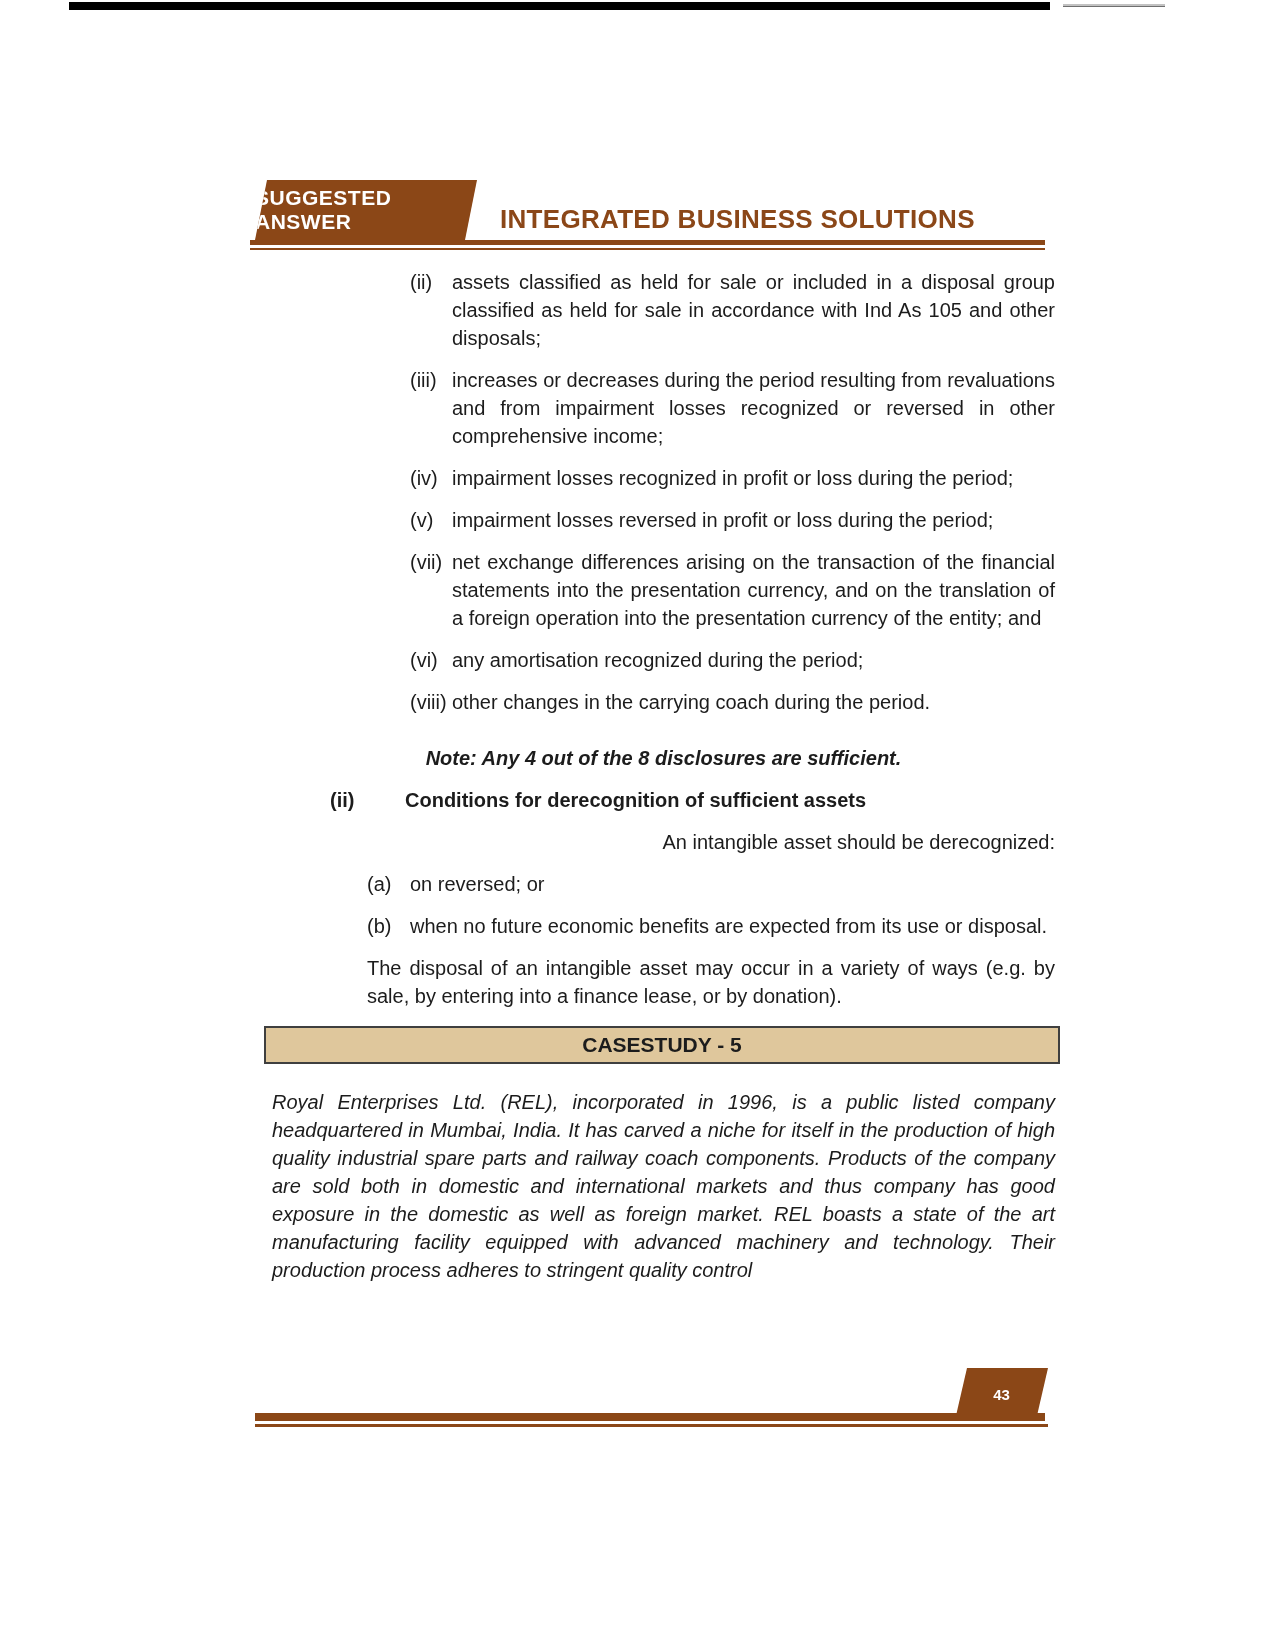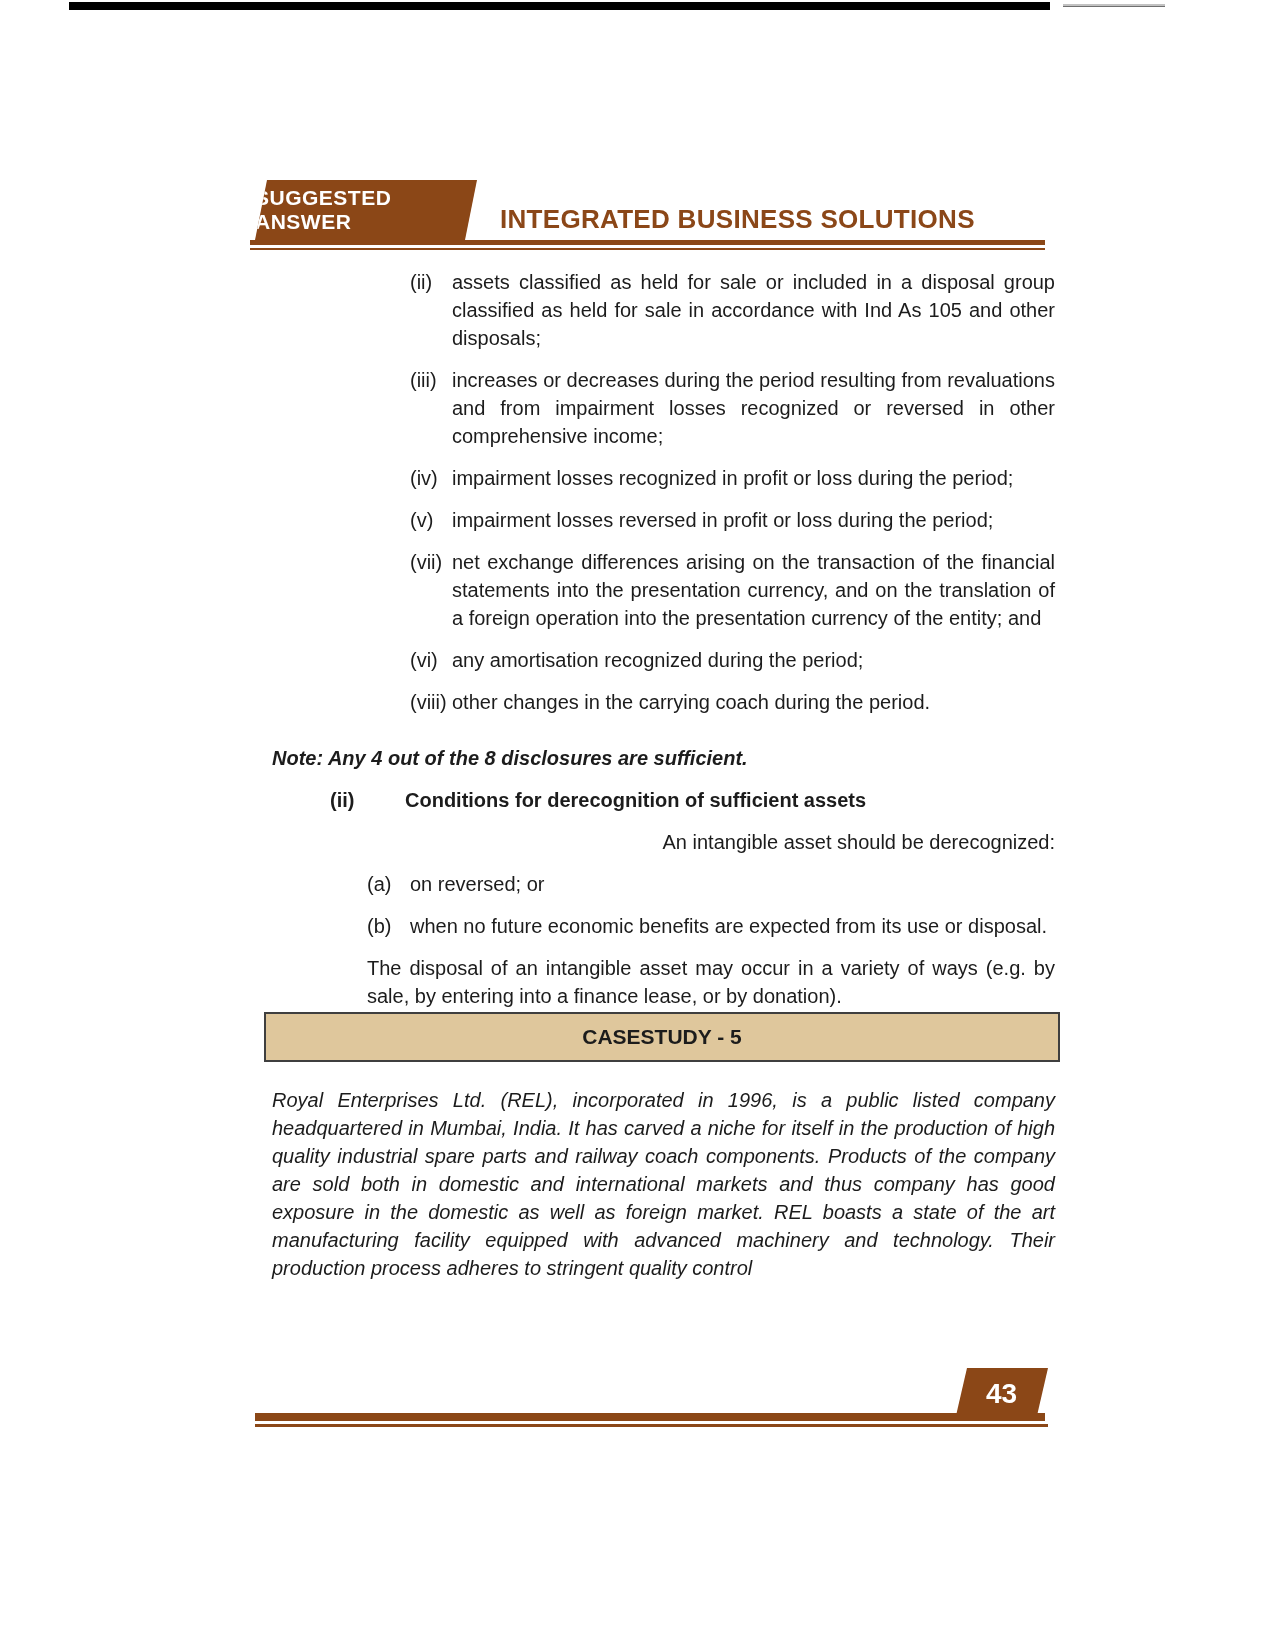--- a/index.html
+++ b/index.html
@@ -37,49 +37,49 @@
 
   
   .content {
     position:absolute; left:272px; top:268px; width:783px;
     font-size:20px; line-height:28px; text-align:justify;
   }
   .disc-item { display:flex; margin-left:138px; margin-bottom:14px; }
   .disc-item .marker { flex:0 0 auto; min-width:42px; white-space:nowrap; }
   .disc-item .txt { flex:1 1 auto; text-align:justify; }
 
-  .note-line { text-align:left; font-weight:bold; font-style:italic; margin-bottom:14px;margin-top:28px; }
+  .note-line { text-align:center; font-weight:bold; font-style:italic; margin-bottom:14px;margin-top:28px; }
 
   .sec-heading { display:flex; margin-left:58px; margin-bottom:14px; font-weight:bold; }
   .sec-heading .marker { flex:0 0 auto; min-width:75px; white-space:nowrap; }
 
   .sec-intro { margin-left:111px; margin-bottom:14px; text-align:right; }
 
   .sub-item { display:flex; margin-left:95px; margin-bottom:14px; }
   .sub-item .marker { flex:0 0 auto; min-width:43px; white-space:nowrap; }
   .sub-item .txt { flex:1 1 auto; text-align:justify; }
 
-  .closing-para { margin-left:95px; margin-bottom:2px; text-align:justify; }
+  .closing-para { margin-left:95px; margin-bottom:16px; text-align:justify; }
 
   .cs-banner {
     margin-left:-8px; width:796px; margin-bottom:24px;
     background:#DFC79C; border:2px solid #3f3f3f;
     text-align:center; font-weight:bold; font-size:21px;
-    padding:9px 0; line-height:28px;
+    padding:3px 0; line-height:28px;
   }
   .cs-body { font-style:italic; text-align:justify; }
 
   
   .page-num-box {
     position:absolute; left:955px; top:1368px; width:93px; height:52px;
     background:#8B4717;
     clip-path:polygon(12px 0, 100% 0, calc(100% - 12px) 100%, 0 100%);
     display:flex; align-items:center; justify-content:center;
   }
-  .page-num-box .num { color:#fff; font-weight:bold; font-size:28px; }
+  .page-num-box .num { color:#fff; font-weight:bold; font-size:15px; }
   .footer-rule-thick { position:absolute; left:255px; top:1413px; width:790px; height:8px; background:#8B4717; }
   .footer-rule-thin  { position:absolute; left:255px; top:1424px; width:793px; height:3px; background:#8B4717; }
 </style>
 </head>
 <body>
 
 <div class="page">
 
   <div class="top-rule-black"></div>
   <div class="top-rule-gray"></div>

